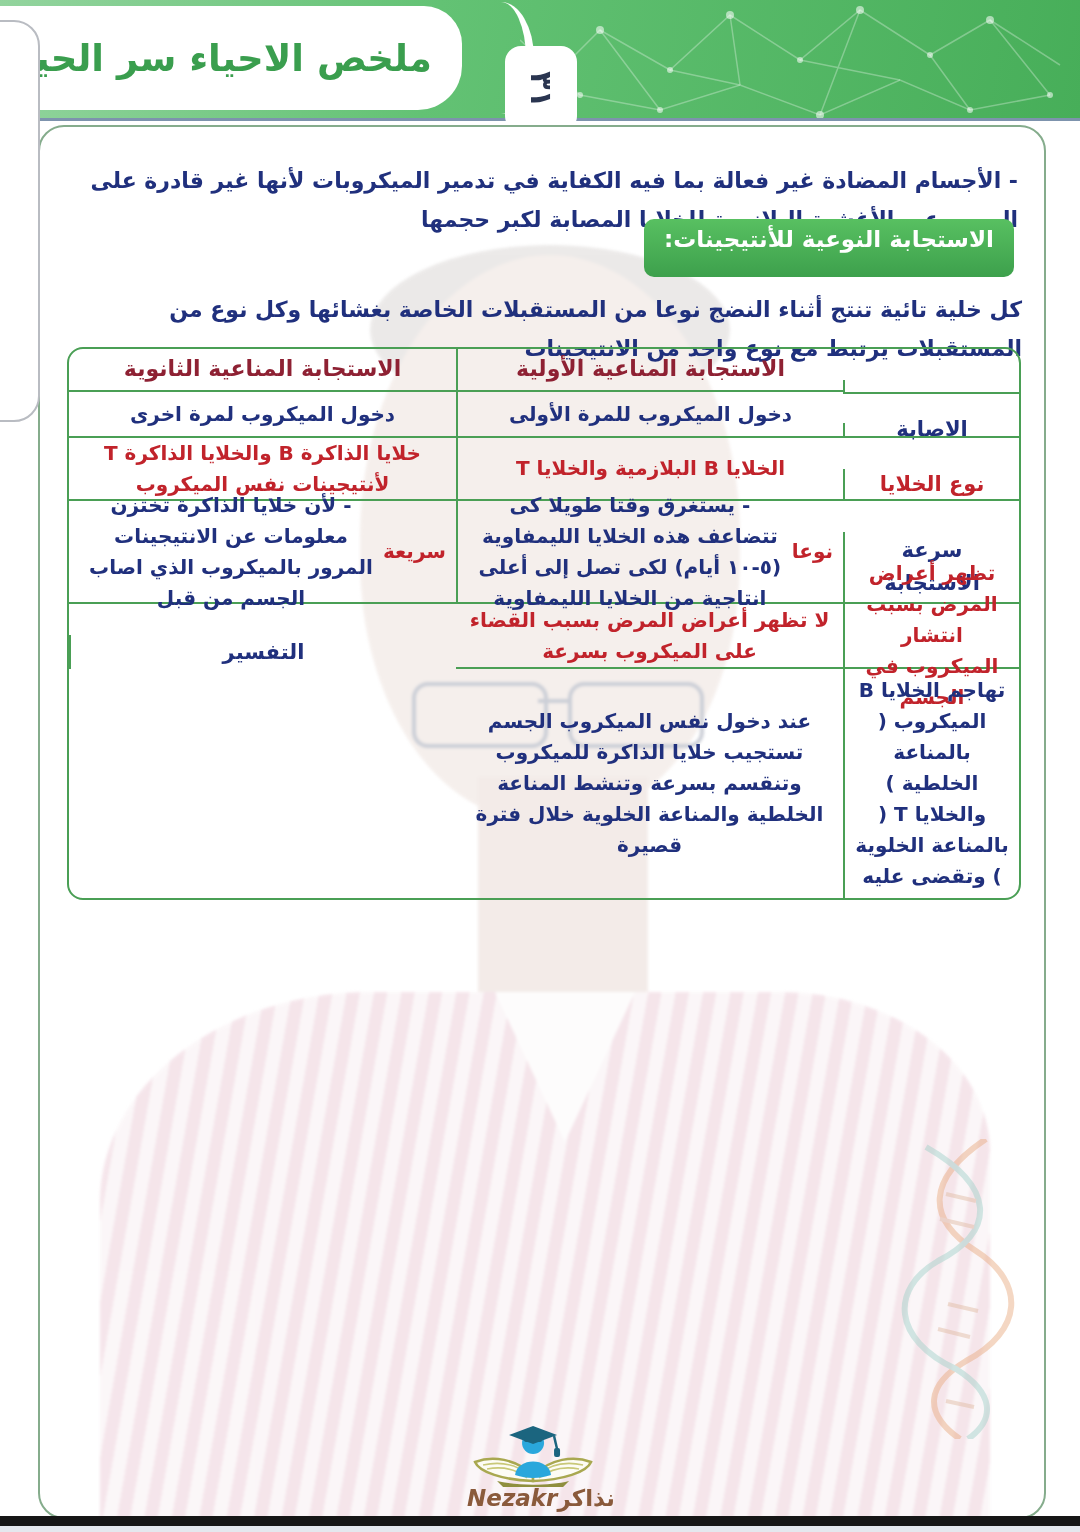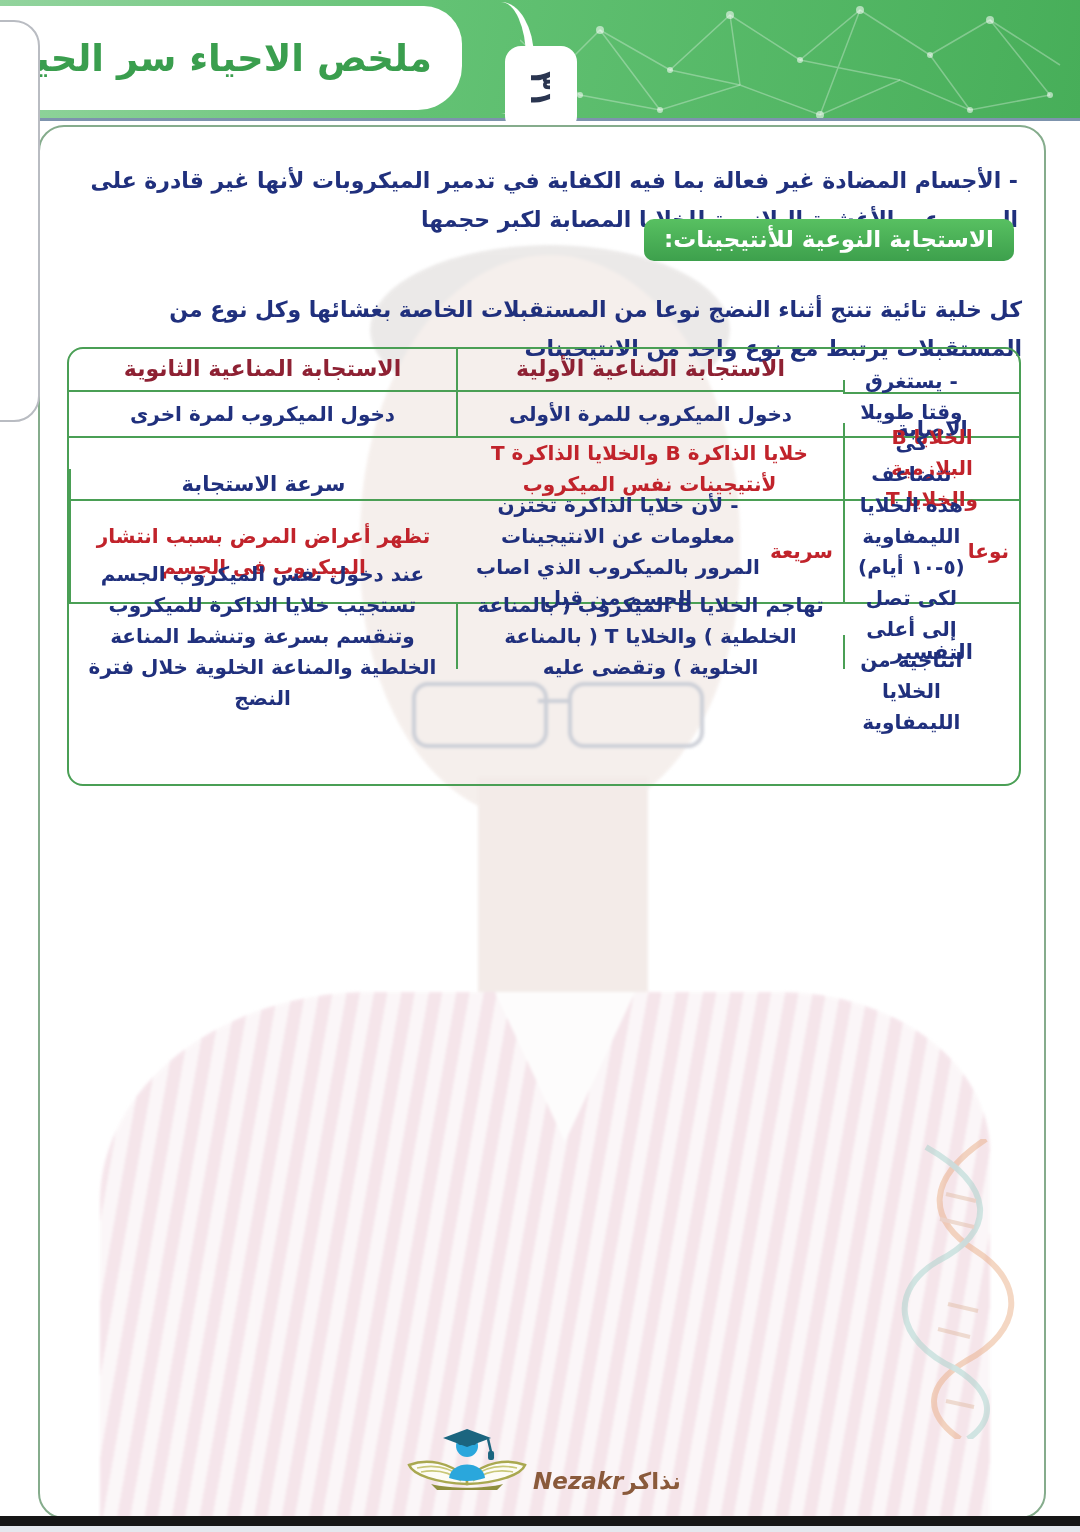--- a/index.html
+++ b/index.html
@@ -47,43 +47,43 @@
 
   
   .dna{position:absolute;right:26px;bottom:78px;opacity:.45;pointer-events:none;}
 
   
   .intro{position:absolute;top:12px;right:26px;width:945px;direction:rtl;text-align:right;
          color:#20307d;font-size:22px;font-weight:bold;line-height:1.78;}
 
   
   .badge{position:absolute;top:92px;right:30px;background:linear-gradient(#58c061,#3da04c);
-         color:#fff;font-size:23px;font-weight:bold;padding:7px 20px 9px;border-radius:10px;direction:rtl;}
+         color:#fff;font-size:23px;font-weight:bold;padding:7px 20px 25px;border-radius:10px;direction:rtl;}
 
   
   .lead{position:absolute;top:142px;right:22px;width:950px;direction:rtl;text-align:right;
         color:#20307d;font-size:22px;font-weight:bold;line-height:1.75;}
 
   
   .tbl{position:absolute;left:27px;top:220px;width:950px;direction:rtl;
        border:2px solid #4a9f55;border-radius:16px;overflow:hidden;
        display:grid;grid-template-columns:176px 387px 1fr;
        grid-template-rows:43px 46px 63px 103px 65px minmax(115px,auto);}
   .cell{border-bottom:2px solid #4a9f55;border-left:2px solid #4a9f55;box-sizing:border-box;
         display:flex;align-items:center;justify-content:center;text-align:center;
         padding:6px 10px;font-weight:bold;font-size:20px;line-height:1.55;direction:rtl;background:transparent;}
   .cell.col-last{border-left:none;}
   .cell.row-last{border-bottom:none;}
   .cell.hdr{font-size:22px;}
   .cell.lbl{font-size:21px;margin-top:31px;}
   .c-navy{color:#20307d;} .c-red{color:#c1232b;} .c-maroon{color:#8e2133;}
 
   
-  .logo{position:absolute;left:50%;transform:translateX(-50%);bottom:23px;display:flex;
-        flex-direction:row;align-items:flex-end;z-index:4;}
+  .logo{position:absolute;left:50%;transform:translateX(-50%);bottom:6px;display:flex;
+        flex-direction:column;align-items:flex-start;z-index:4;}
   .brand{font-size:23px;font-weight:bold;font-style:italic;color:#8a5a3b;direction:ltr;margin-top:-6px;}
   .brand .ar{font-style:normal;margin-right:2px;}
 
   
   .bar-black{position:absolute;left:0;top:1516px;width:1080px;height:10px;background:#161616;z-index:5;}
   .bar-gray{position:absolute;left:0;top:1526px;width:1080px;height:6px;background:#e4e8ee;z-index:5;}
 </style>
 </head>
 <body>
 
@@ -162,20 +162,23 @@
       <div class="cell lbl">
           <span class="c-navy">الاصابة</span>
         </div>
       <div class="cell">
           <span class="c-navy">دخول الميكروب للمرة الأولى</span>
         </div>
       <div class="cell col-last">
           <span class="c-navy">دخول الميكروب لمرة اخرى</span>
         </div>
 
+      <div class="cell lbl">
+          <span class="c-red">نوع الخلايا</span>
+        </div>
       <div class="cell">
           <span class="c-red">الخلايا B البلازمية والخلايا T</span>
         </div>
       <div class="cell col-last">
           <span class="c-red">خلايا الذاكرة B والخلايا الذاكرة T لأنتيجينات نفس الميكروب</span>
         </div>
 
       <div class="cell lbl">
           <span class="c-navy">سرعة الاستجابة</span>
         </div>
@@ -184,29 +187,32 @@
           <span class="c-navy"> - يستغرق وقتا طويلا كى تتضاعف هذه الخلايا الليمفاوية (٥-١٠ أيام) لكى تصل إلى أعلى انتاجية من الخلايا الليمفاوية</span>
         </div>
       <div class="cell col-last">
           <span class="c-red">سريعة</span>
           <span class="c-navy"> - لأن خلايا الذاكرة تختزن معلومات عن الانتيجينات المرور بالميكروب الذي اصاب الجسم من قبل</span>
         </div>
 
       <div class="cell">
           <span class="c-red">تظهر أعراض المرض بسبب انتشار الميكروب في الجسم</span>
         </div>
+      <div class="cell col-last">
+          <span class="c-red">لا تظهر أعراض المرض بسبب القضاء على الميكروب بسرعة</span>
+        </div>
 
       <div class="cell lbl row-last">
           <span class="c-navy">التفسير</span>
         </div>
       <div class="cell row-last">
           <span class="c-navy">تهاجم الخلايا B الميكروب ( بالمناعة الخلطية ) والخلايا T ( بالمناعة الخلوية ) وتقضى عليه</span>
         </div>
       <div class="cell col-last row-last">
-          <span class="c-navy">عند دخول نفس الميكروب الجسم تستجيب خلايا الذاكرة للميكروب وتنقسم بسرعة وتنشط المناعة الخلطية والمناعة الخلوية خلال فترة النضج</span>
+          <span class="c-navy">عند دخول نفس الميكروب الجسم تستجيب خلايا الذاكرة للميكروب وتنقسم بسرعة وتنشط المناعة الخلطية والمناعة الخلوية خلال فترة قصيرة</span>
         </div>
     </div>
 
     <div class="logo">
       <svg width="132" height="74" viewBox="0 0 132 74">
 
         <path d="M66,58 C48,42 26,38 8,45 C12,55 36,63 66,64 Z" fill="#fdfcf5" stroke="#a9a850" stroke-width="2.5"></path>
         <path d="M66,58 C84,42 106,38 124,45 C120,55 96,63 66,64 Z" fill="#fdfcf5" stroke="#a9a850" stroke-width="2.5"></path>
         <path d="M16,48 C34,44 50,48 62,58 M20,52 C36,49 50,53 60,61" stroke="#c9c878" stroke-width="1.6" fill="none"></path>
         <path d="M116,48 C98,44 82,48 70,58 M112,52 C96,49 82,53 72,61" stroke="#c9c878" stroke-width="1.6" fill="none"></path>

